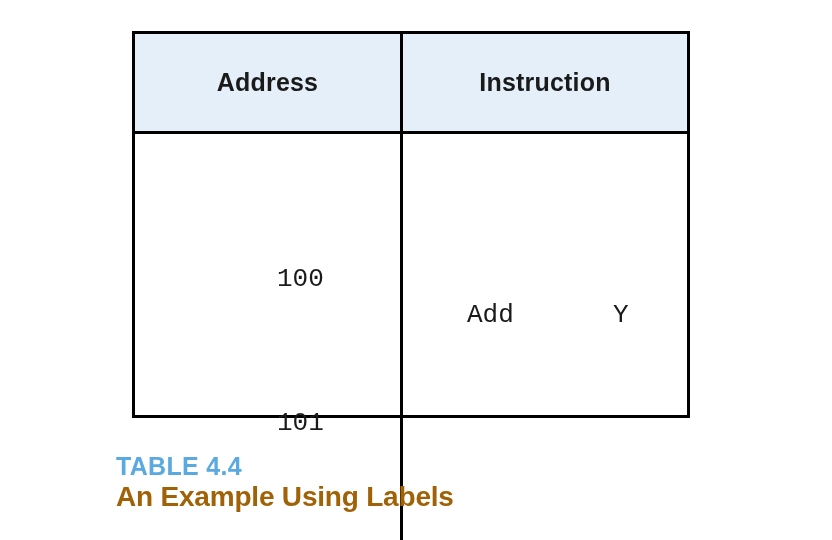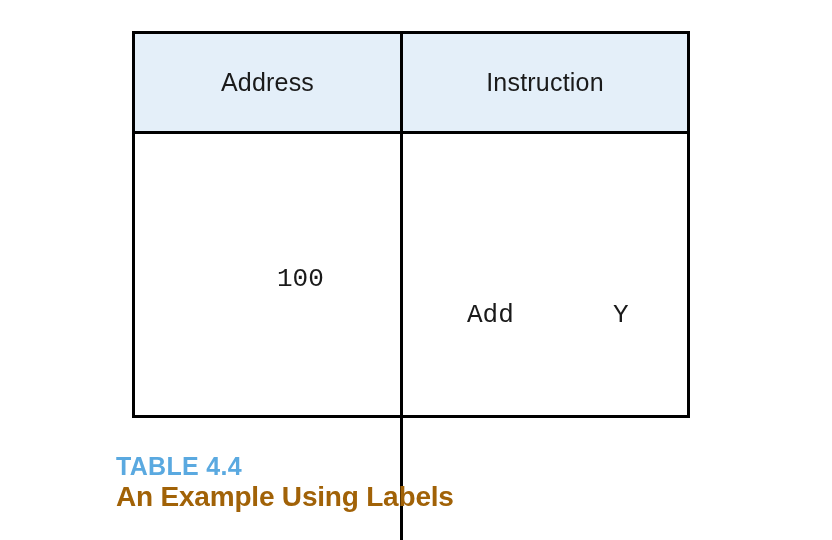--- a/index.html
+++ b/index.html
@@ -62,21 +62,21 @@
     flex: 1 1 auto;
     box-sizing: border-box;
     display: flex;
     align-items: center;
     justify-content: center;
   }
 
   .header-cell-text {
     font-family: "Liberation Sans", sans-serif;
     font-size: 25px;
-    font-weight: 400;
+    font-weight: 700;
     color: #1a1a1a;
     letter-spacing: 0.2px;
   }
 
   .body-cell {
     align-items: flex-start;
     justify-content: flex-start;
   }
 
   .mono-block {
@@ -169,20 +169,21 @@
       </div>
     </div>
 
     <div class="body-row">
 
       <div class="col-address body-cell">
         <div class="mono-block" id="address-list">
 
           <span class="addr-line"><span class="addr-label"></span><span class="addr-value">100</span></span>
 
+          <span class="addr-line"><span class="addr-label"></span><span class="addr-value">101</span></span>
 
           
 
           
 
           
 
           
 
           

